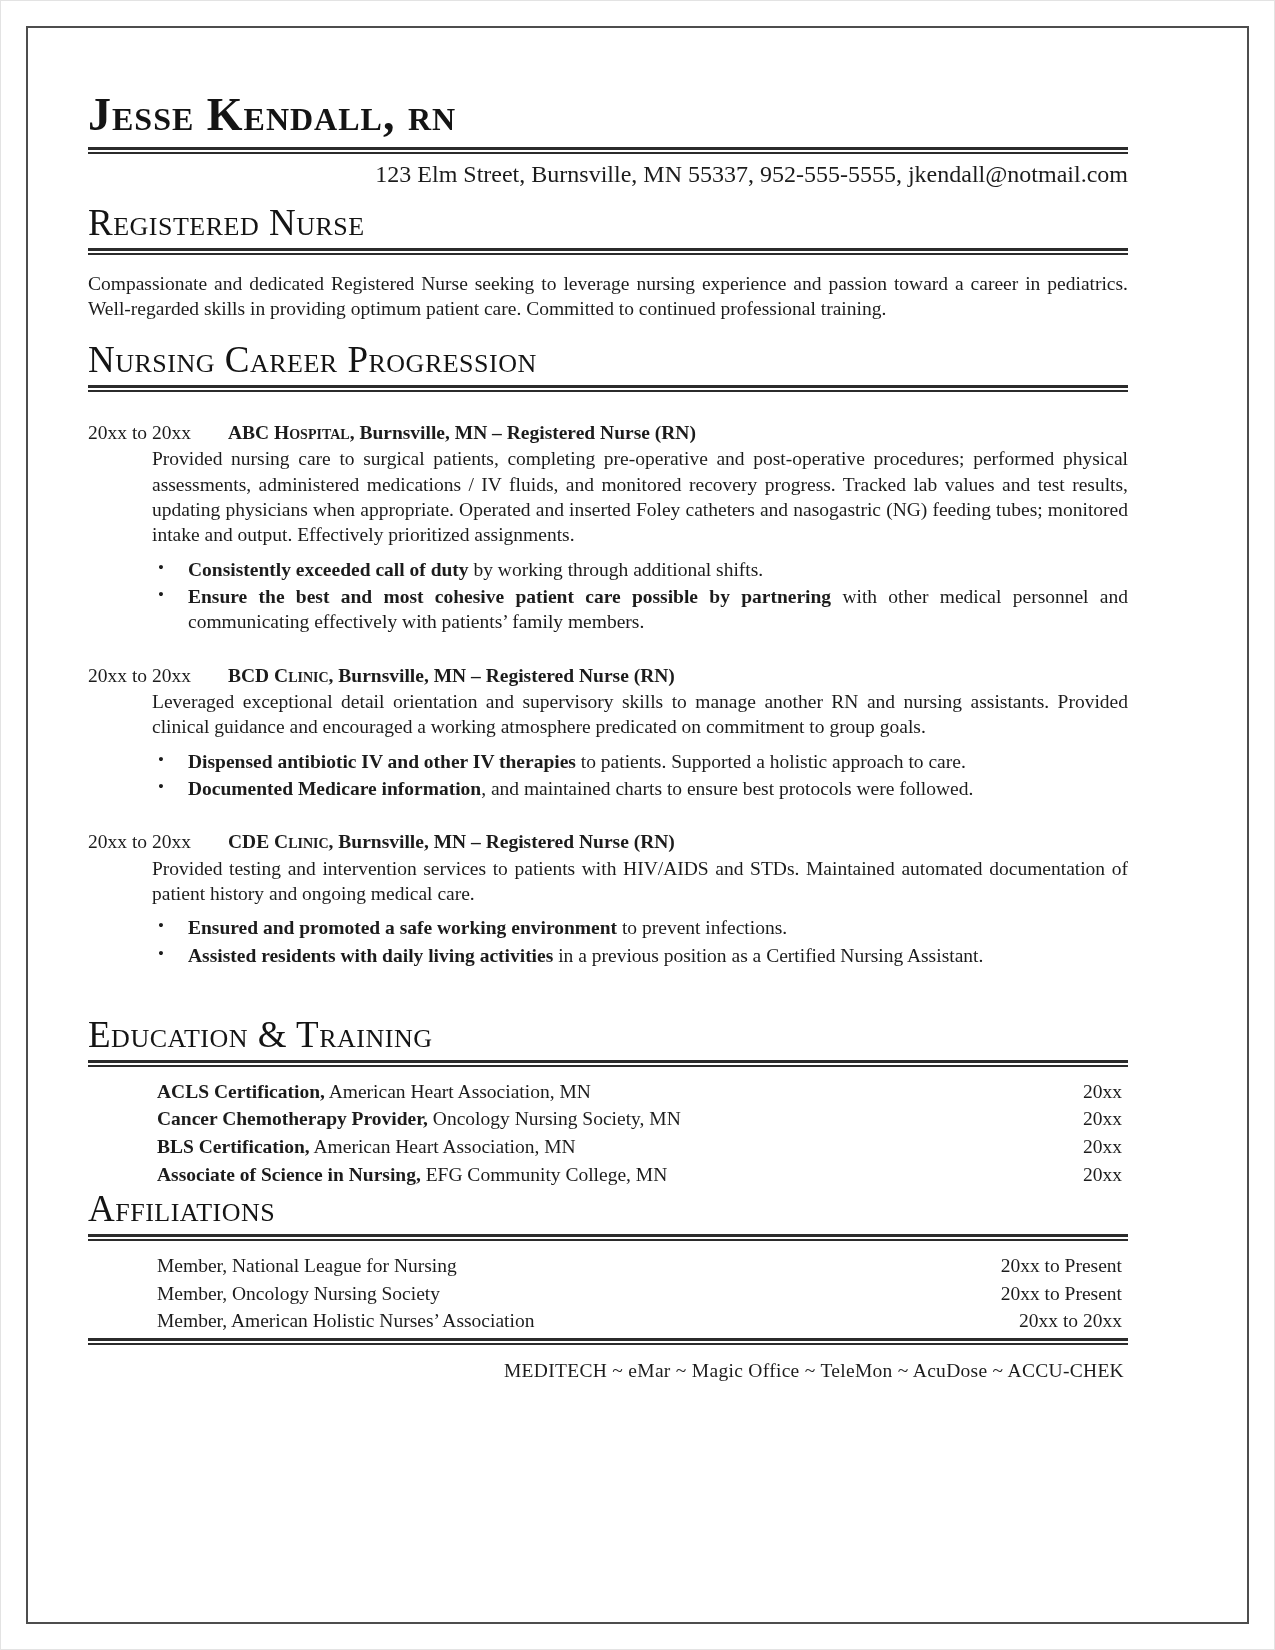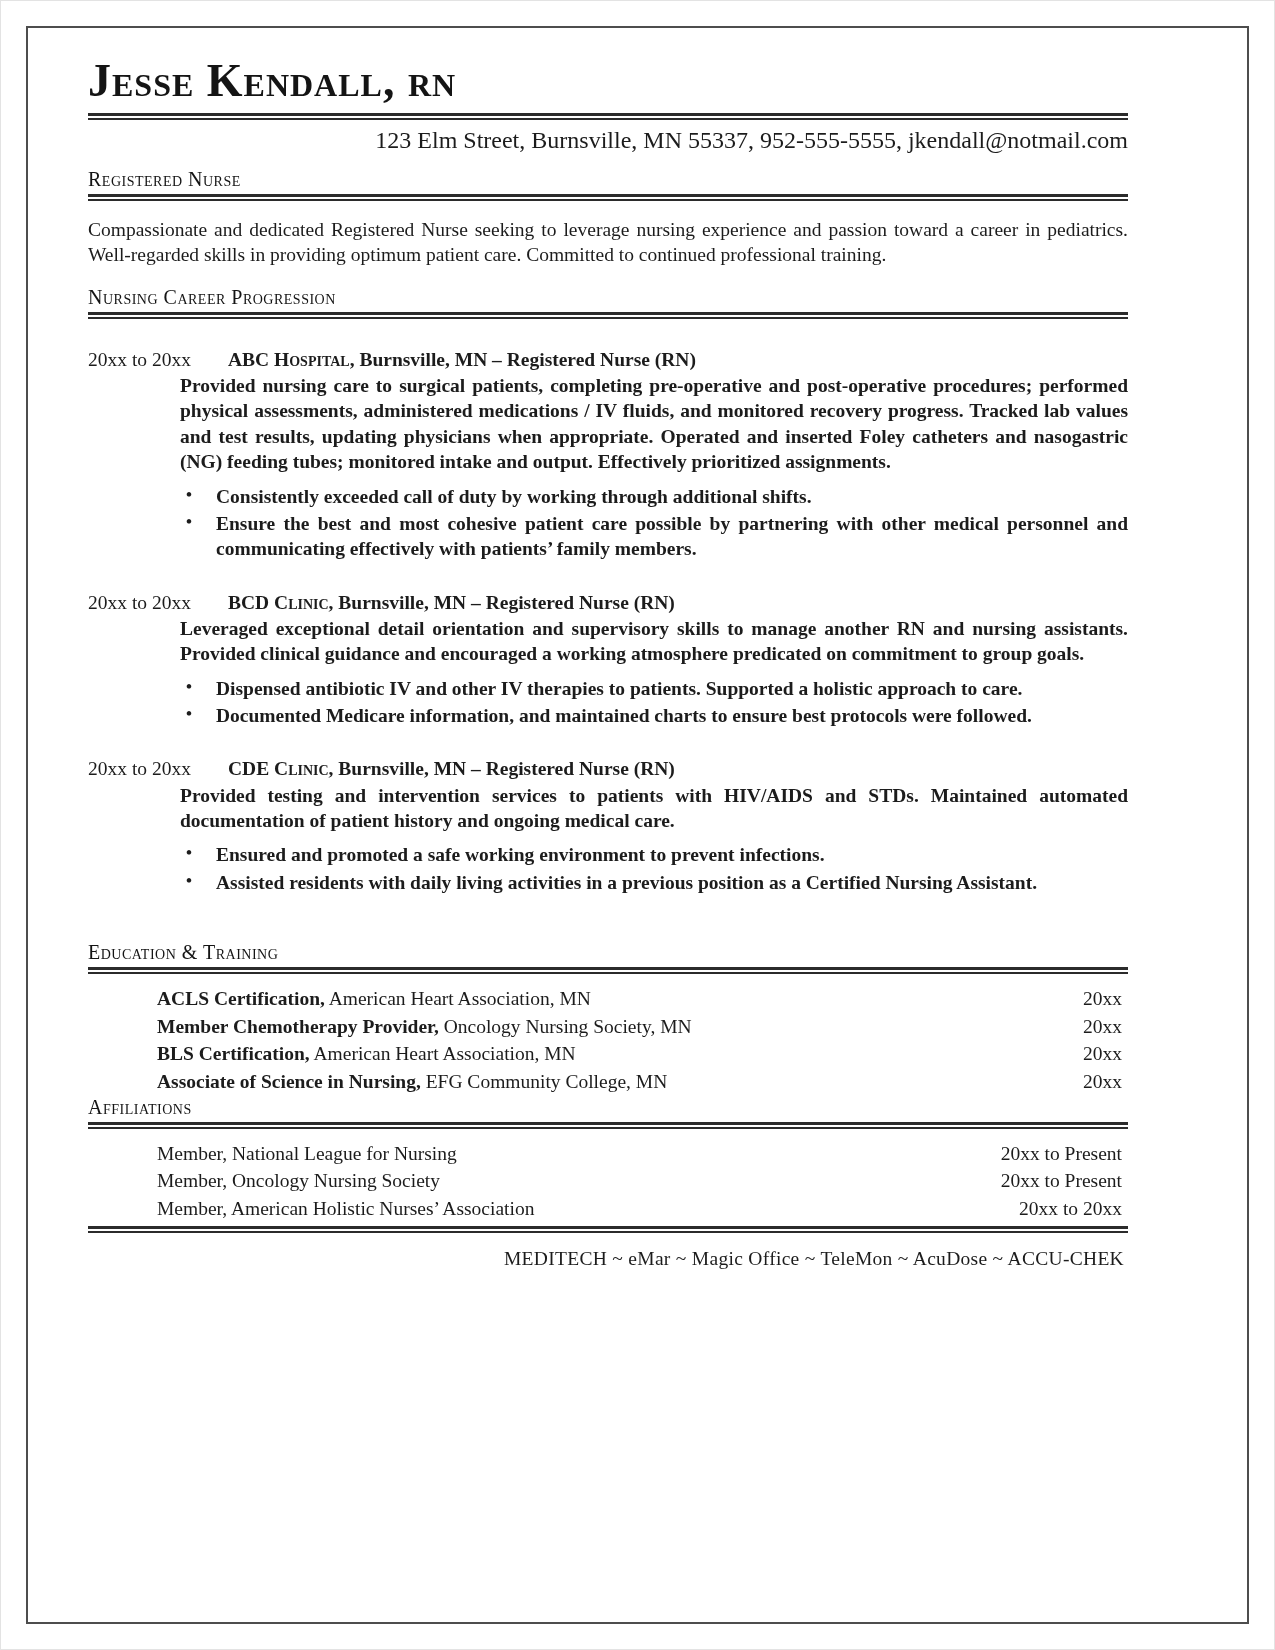--- a/index.html
+++ b/index.html
@@ -16,21 +16,21 @@
     overflow: hidden;
   }
   .page-frame {
     position: absolute;
     left: 26px; top: 26px; right: 26px; bottom: 26px;
     border: 2px solid #4d4d4d;
     pointer-events: none;
   }
   .content {
     position: relative;
-    padding: 58px 147px 0 88px;
+    padding: 92px 147px 0 88px;
     font-size: 19.5px;
     line-height: 1.3;
   }
   .name {
     font-size: 46px;
     font-weight: bold;
     font-variant: small-caps;
     letter-spacing: 1px;
     line-height: 1.02;
     color: #141414;
@@ -42,42 +42,42 @@
     border-bottom: 2px solid #2b2b2b;
     margin-top: 3px;
   }
   .rule-name { margin-top: 8px; }
   .contact {
     margin-top: 5px;
     text-align: right;
     font-size: 24px;
   }
   .section-heading {
-    font-size: 20px;
+    font-size: 37px;
     font-weight: normal;
     font-variant: small-caps;
     letter-spacing: 0.5px;
     line-height: 1.15;
     color: #141414;
   }
   .heading-objective { margin-top: 12px; }
   .heading-career { margin-top: 18px; }
   .heading-education { margin-top: 46px; }
   .heading-affiliations { }
   .heading-technology { margin-top: 36px; }
   .summary {
     margin-top: 16px;
     text-align: justify;
   }
   .job { margin-top: 28px; }
   .job-header { display: flex; }
   .job-dates { flex: 0 0 140px; }
   .job-title { flex: 1; font-weight: bold; }
   .employer { font-variant: small-caps; }
-  .job-body { margin-left: 92px; font-weight: bold; }
+  .job-body { margin-left: 64px; }
   .job-desc { text-align: justify; margin-top: 1px; }
   .bullets { list-style: none; margin-top: 9px; }
   .bullet { display: flex; margin-top: 2px; }
   .dot { flex: 0 0 36px; padding-left: 6px; font-size: 17px; }
   .bullet-text { flex: 1; text-align: justify; }
   .rows { margin-top: 11px; }
   .row {
     display: flex;
     justify-content: space-between;
     padding-left: 69px;
@@ -170,21 +170,21 @@
     </section>
 
     <h2 class="section-heading heading-education">Education &amp; Training</h2>
     <div class="double-rule"></div>
     <div class="rows">
       <div class="row">
         <div><b>ACLS Certification,</b><span> American Heart Association, MN</span></div>
         <div class="row-right">20xx</div>
       </div>
       <div class="row">
-        <div><b>Member Chemotherapy Provider,</b><span> Oncology Nursing Society, MN</span></div>
+        <div><b>Cancer Chemotherapy Provider,</b><span> Oncology Nursing Society, MN</span></div>
         <div class="row-right">20xx</div>
       </div>
       <div class="row">
         <div><b>BLS Certification,</b><span> American Heart Association, MN</span></div>
         <div class="row-right">20xx</div>
       </div>
       <div class="row">
         <div><b>Associate of Science in Nursing,</b><span> EFG Community College, MN</span></div>
         <div class="row-right">20xx</div>
       </div>

